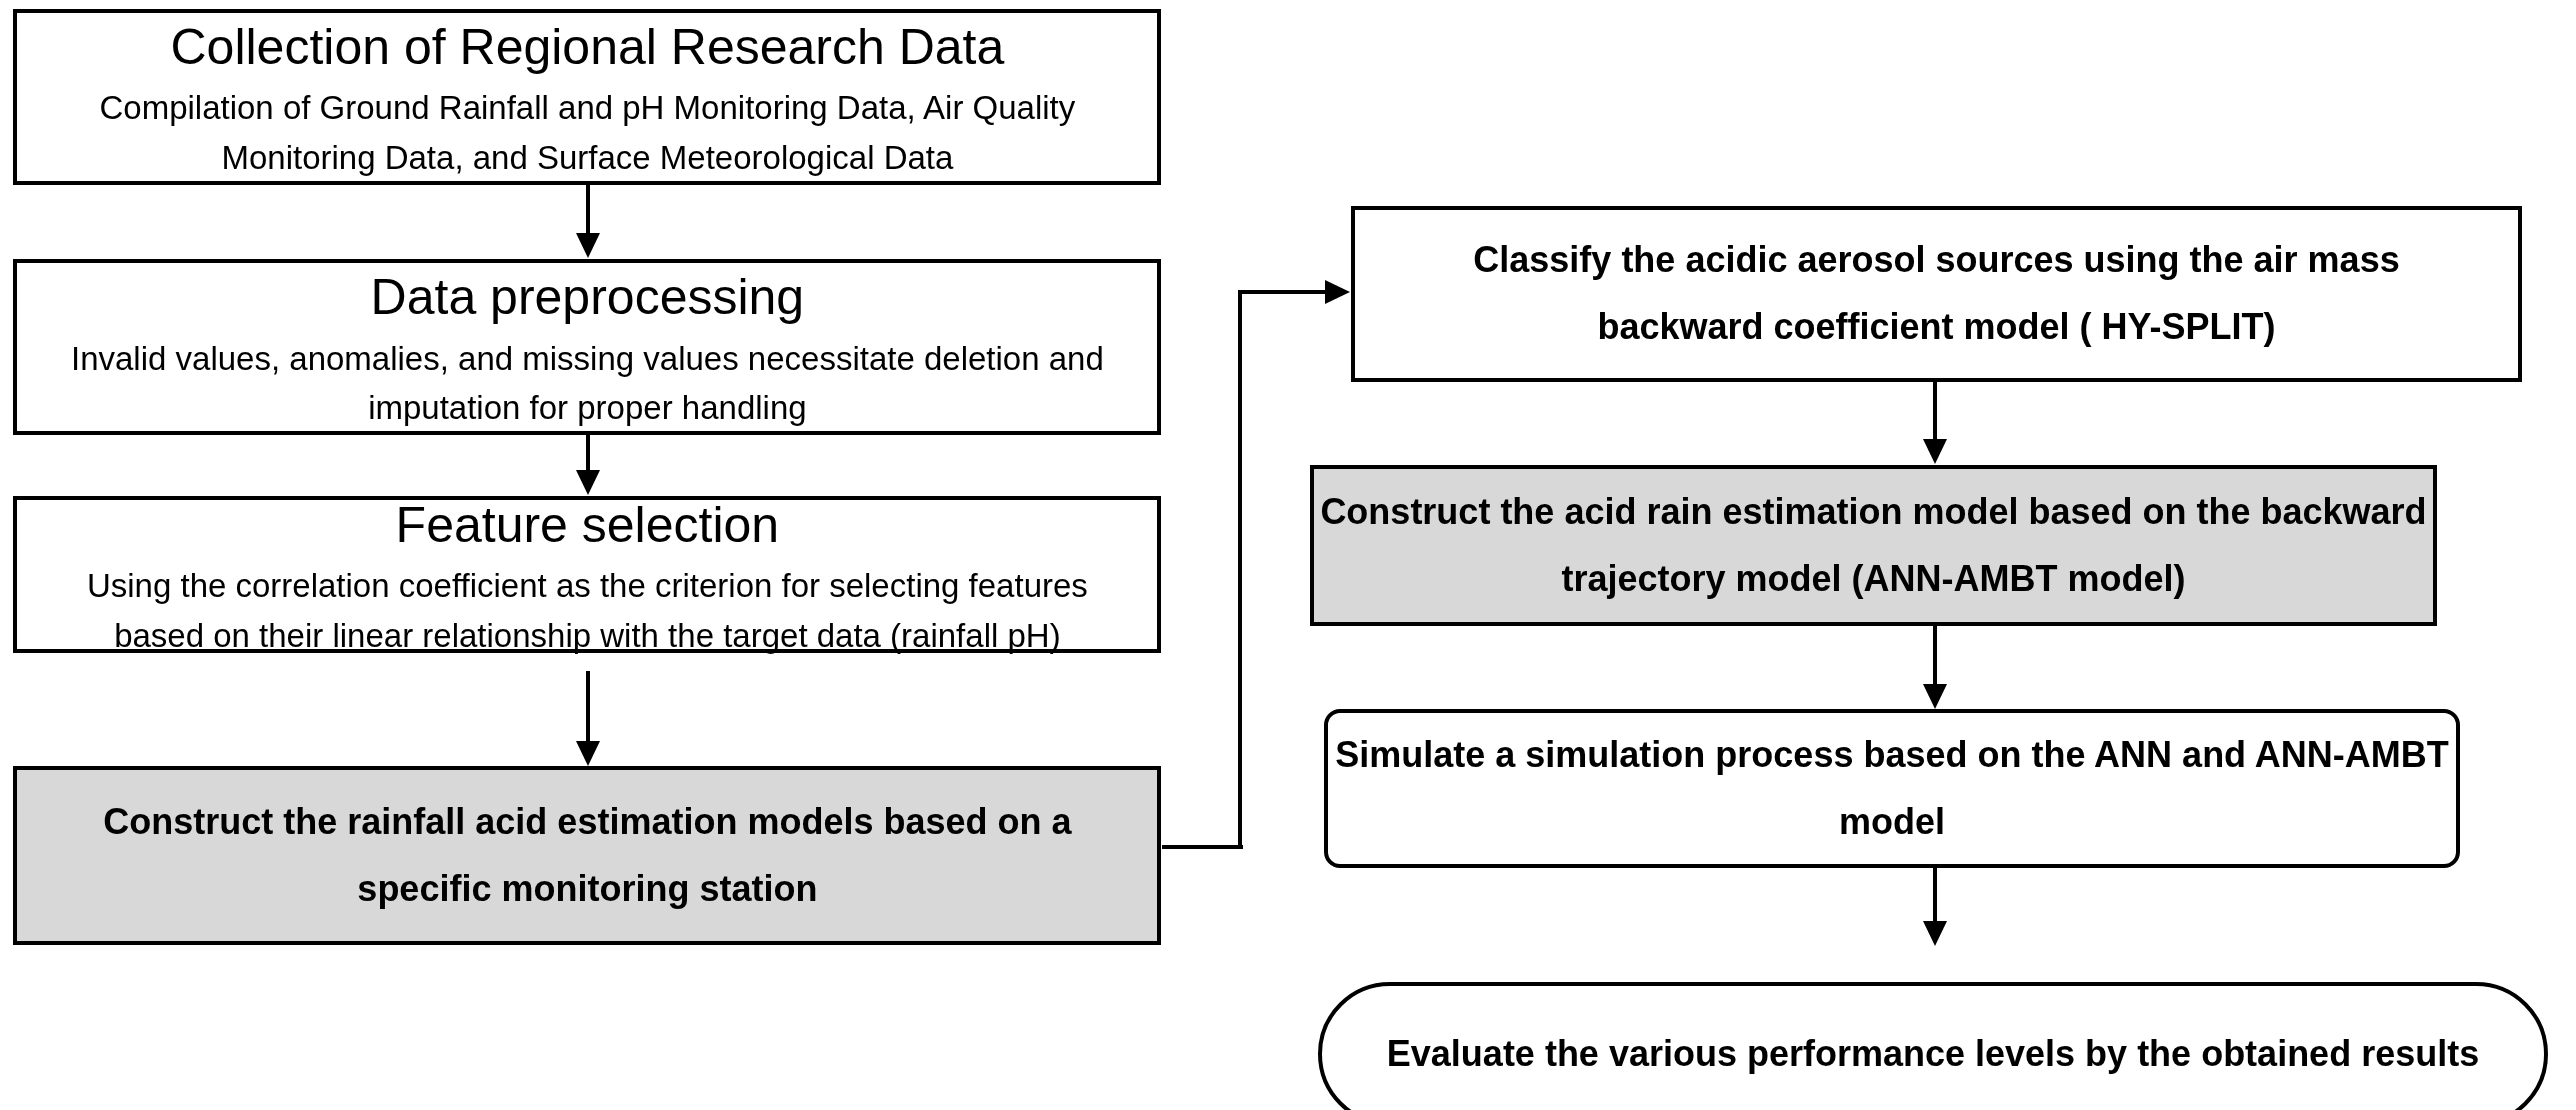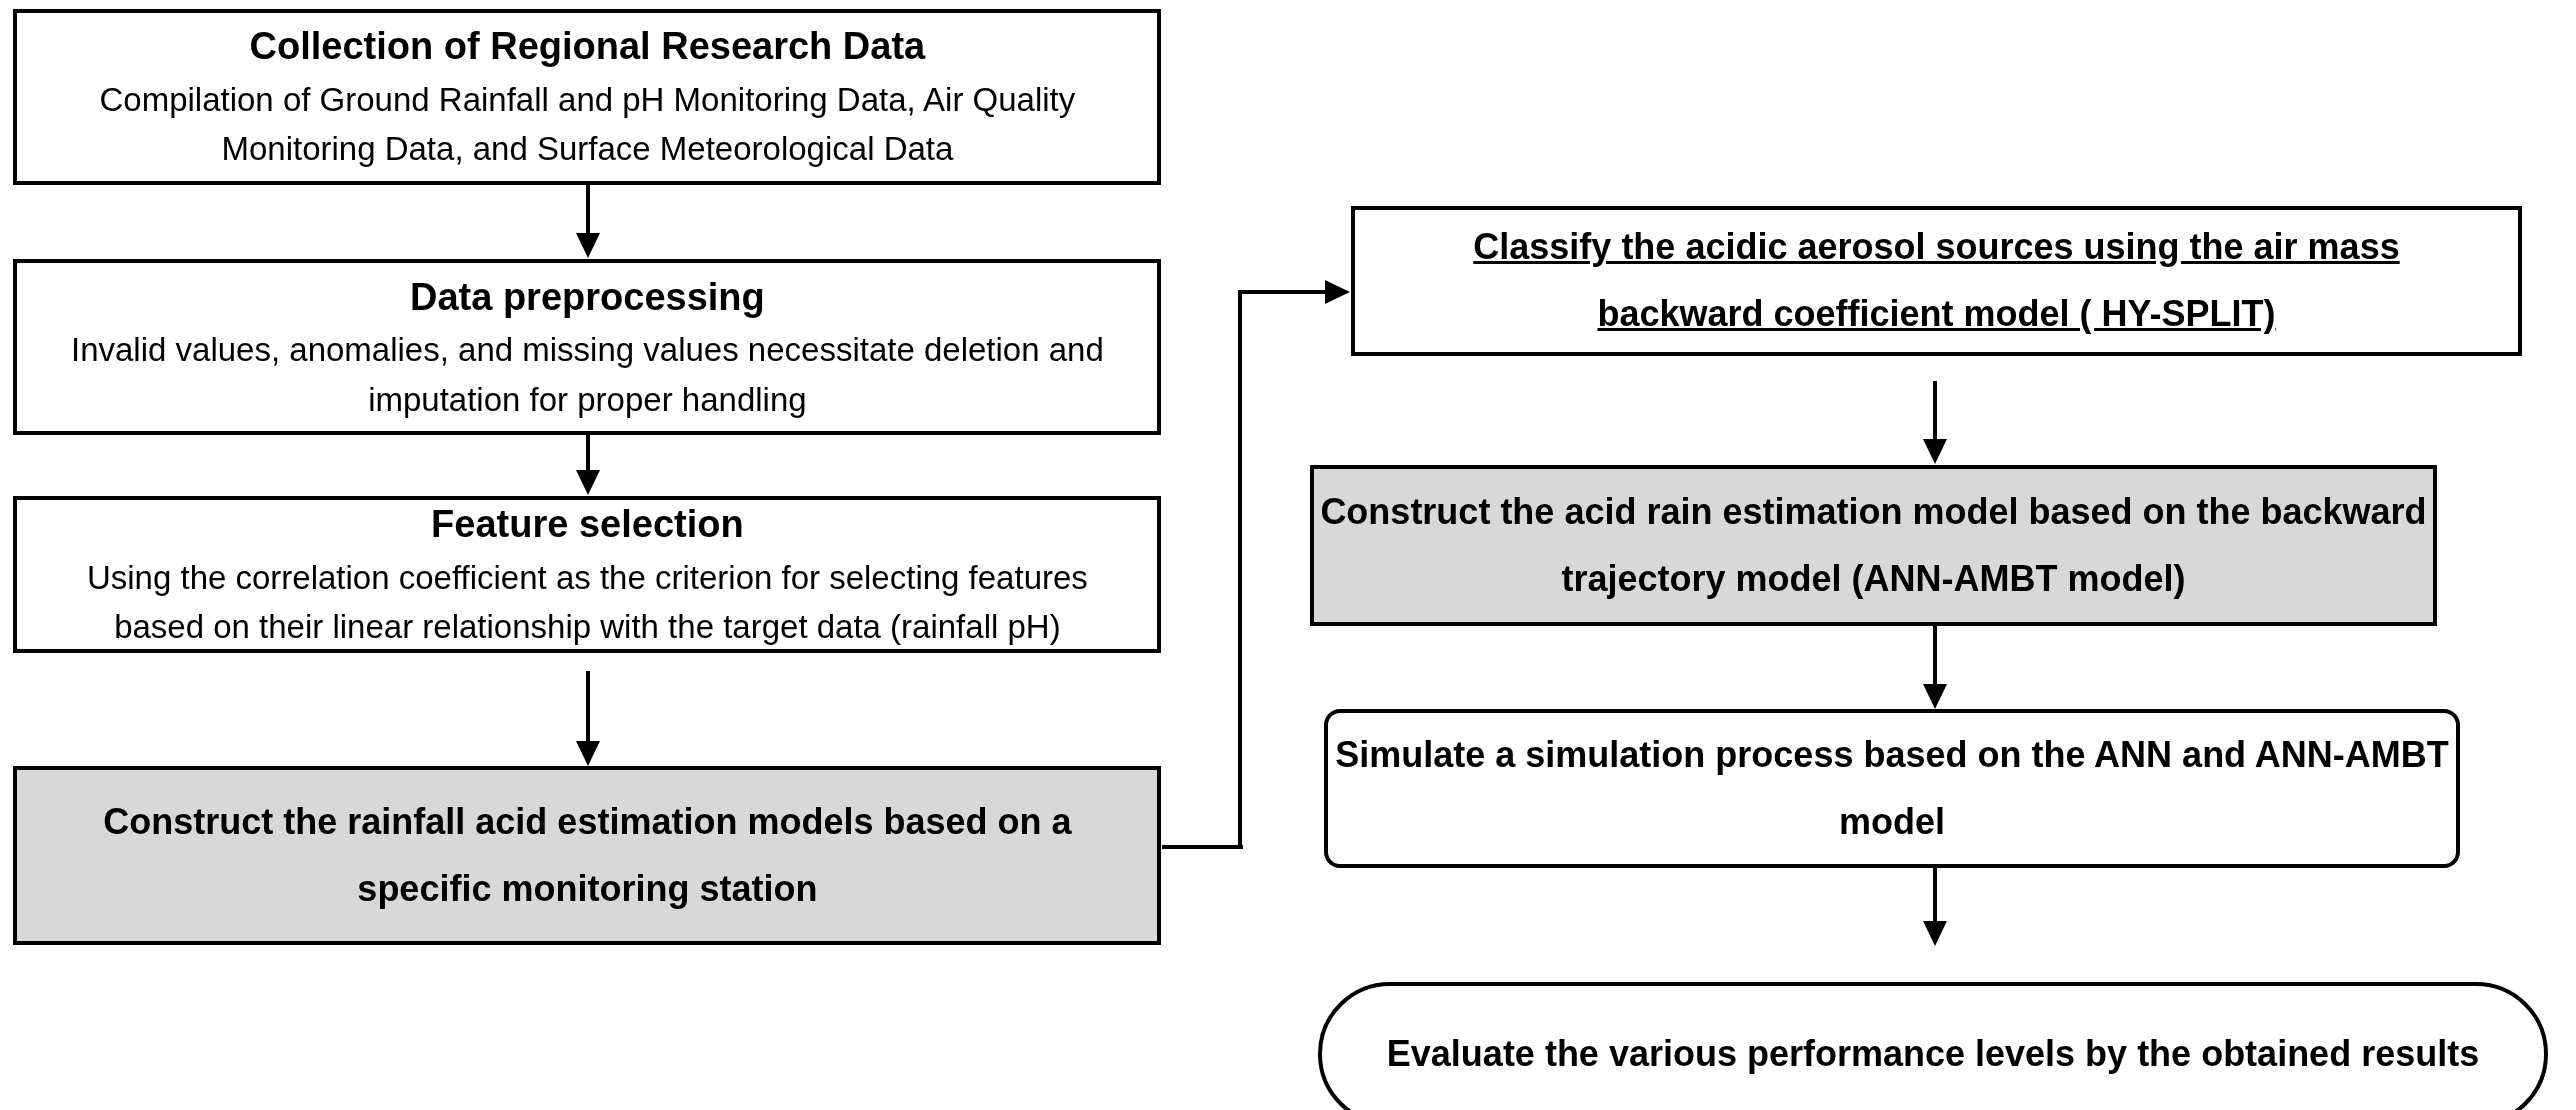--- a/index.html
+++ b/index.html
@@ -22,22 +22,22 @@
     background: #ffffff;
     display: flex;
     flex-direction: column;
     align-items: center;
     justify-content: center;
     text-align: center;
   }
   .box.gray { background: #d8d8d8; }
   .box.stadium { border-radius: 76px; margin-top: 36px; }
   .t {
-    font-size: 38px;
-    font-weight: bold;
+    font-size: 50px;
+    font-weight: normal;
     line-height: 1.45;
     white-space: nowrap;
   }
   .b {
     font-size: 33px;
     font-weight: normal;
     line-height: 1.5;
     white-space: nowrap;
   }
   .bl {
@@ -84,21 +84,21 @@
   <div class="t">Feature selection</div>
   <div class="b">Using the correlation coefficient as the criterion for selecting features</div>
   <div class="b">based on their linear relationship with the target data (rainfall pH)</div>
 </div>
 
 <div class="box gray" style="left:13.4px; top:766px; width:1148px; height:179px;">
   <div class="bl">Construct the rainfall acid estimation models based on a</div>
   <div class="bl">specific monitoring station</div>
 </div>
 
-<div class="box" style="left:1351px; top:206px; width:1171px; height:150px;text-decoration:underline;">
+<div class="box" style="left:1351px; top:206px; width:1171px; height:176px;">
   <div class="bl">Classify the acidic aerosol sources using the air mass</div>
   <div class="bl">backward coefficient model ( HY-SPLIT)</div>
 </div>
 
 <div class="box gray" style="left:1310px; top:465px; width:1127px; height:161px;">
   <div class="bl">Construct the acid rain estimation model based on the backward</div>
   <div class="bl">trajectory model (ANN-AMBT model)</div>
 </div>
 
 <div class="box" style="left:1324px; top:709px; width:1136px; height:159px;border-radius:16px;">

